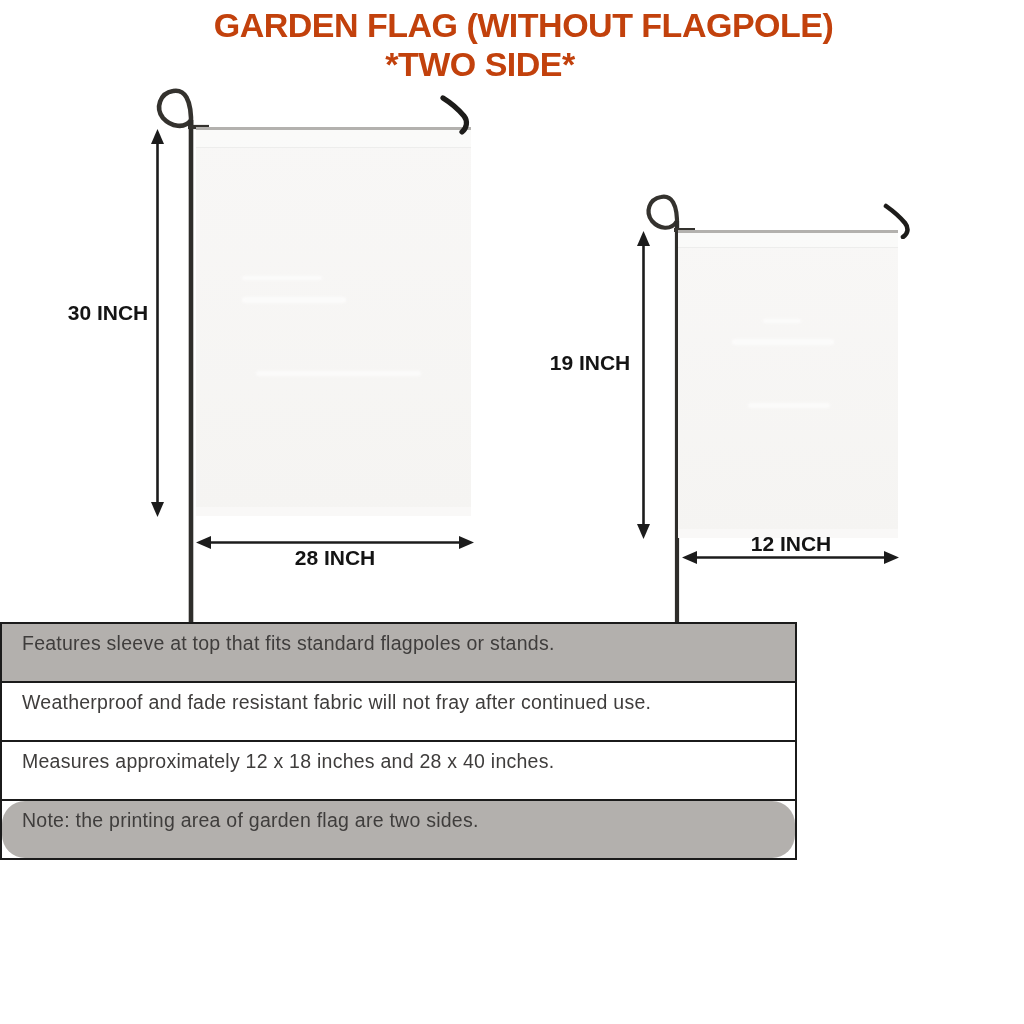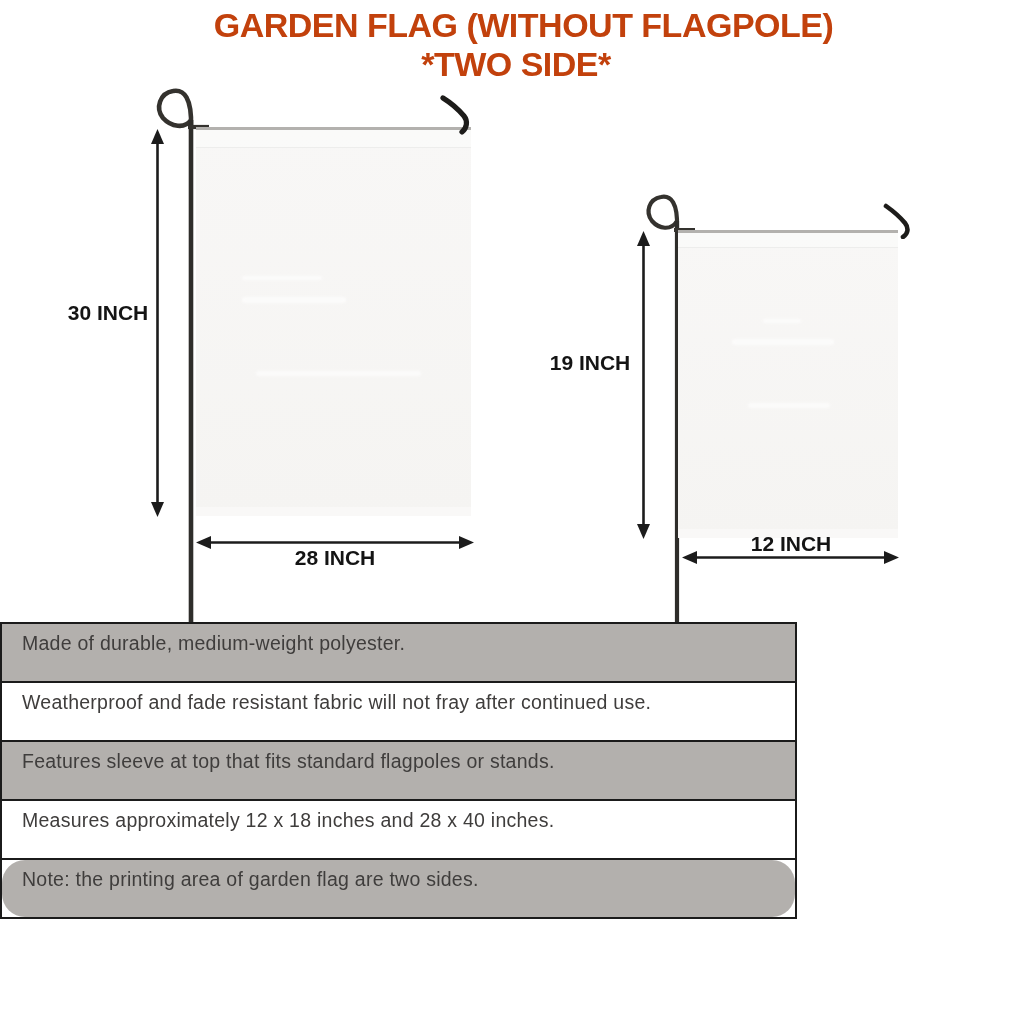--- a/index.html
+++ b/index.html
@@ -3,21 +3,21 @@
 <meta charset="utf-8">
 <style>
   html,body{margin:0;padding:0;background:#ffffff;}
   .canvas{position:relative;width:1024px;height:1024px;background:#ffffff;overflow:hidden;
           font-family:"Liberation Sans", sans-serif;}
 
   
   .title-line{position:absolute;text-align:center;font-weight:900;color:#c2410c;
               font-size:34px;letter-spacing:-0.5px;white-space:nowrap;}
   .title-1{left:23px;top:6px;width:1001px;}
-  .title-2{left:0px;top:45px;width:960px;padding-left:36px;}
+  .title-2{left:0px;top:45px;width:960px;}
 
   
   .flag{position:absolute;background:linear-gradient(180deg,#f8f7f6 0%,#f5f4f2 100%);
         border-top:3px solid #b3b1ae;box-sizing:border-box;}
   .flag-large{left:196px;top:127px;width:275px;height:389px;}
   .flag-small{left:678px;top:230px;width:220px;height:308px;}
   .sleeve{position:absolute;left:0;top:0;width:100%;height:17px;
           background:rgba(255,255,255,0.35);border-bottom:1px solid rgba(0,0,0,0.05);}
   .hem{position:absolute;left:0;bottom:0;width:100%;height:9px;background:rgba(255,255,255,0.4);}
   .streak{position:absolute;background:#ffffff;opacity:0.6;border-radius:3px;filter:blur(1px);}
@@ -104,27 +104,24 @@
 
   <svg class="abs" style="left:682px;top:549px;" width="217" height="17" viewBox="0 0 217 17">
     <line x1="12" y1="8.5" x2="205" y2="8.5" stroke="#1c1c1c" stroke-width="2.6"></line>
     <polygon points="0,8.5 15,2 15,15" fill="#1c1c1c"></polygon>
     <polygon points="217,8.5 202,2 202,15" fill="#1c1c1c"></polygon>
   </svg>
   <div class="dim-label" style="left:716px;top:532px;width:150px;">12 INCH</div>
 
   <div class="features">
     <div class="feature-row row-shaded">
-      <span>Made of durable, medium-weight polyester.</span>
+      <span>Features sleeve at top that fits standard flagpoles or stands.</span>
     </div>
     <div class="feature-row row-plain">
       <span>Weatherproof and fade resistant fabric will not fray after continued use.</span>
-    </div>
-    <div class="feature-row row-shaded">
-      <span>Features sleeve at top that fits standard flagpoles or stands.</span>
     </div>
     <div class="feature-row row-plain">
       <span>Measures approximately 12 x 18 inches and 28 x 40 inches.</span>
     </div>
     <div class="feature-row row-shaded">
       <span>Note: the printing area of garden flag are two sides.</span>
     </div>
   </div>
 
 </div>

